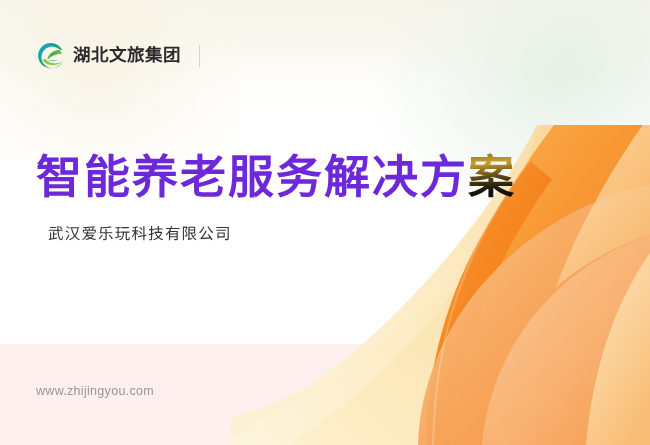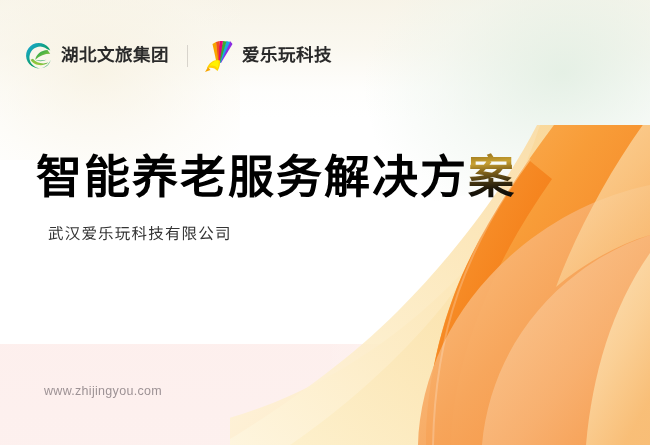--- a/index.html
+++ b/index.html
@@ -91,21 +91,21 @@
     width: 420px;
     height: 320px;
     overflow: hidden;
     pointer-events: none;
   }
   .artwork svg { display: block; }
 
   
   .logo-bar {
     position: absolute;
-    left: 24px;
+    left: 36px;
     top: 38px;
     display: flex;
     align-items: center;
     height: 36px;
   }
   .logo-unit {
     display: flex;
     align-items: center;
     height: 36px;
   }
@@ -147,21 +147,21 @@
   .main-title {
     margin: 0;
     font-size: 46px;
     font-weight: bold;
     letter-spacing: 2px;
     line-height: 1.12;
     color: #0d0d0d;
     white-space: nowrap;
   }
   .main-title .plain {
-    color: #000000;
+    color: #6d28d9;
   }
   .main-title .gilded {
     background: linear-gradient(175deg,
         #7a5a16 0%,
         #b08a25 14%,
         #c9a233 24%,
         #8a6a1c 38%,
         #4a3a12 55%,
         #1c1609 72%,
         #0d0d0d 88%);
@@ -175,21 +175,21 @@
     font-size: 15.5px;
     font-weight: normal;
     letter-spacing: 1.2px;
     color: #343434;
     white-space: nowrap;
   }
 
   
   .footer-url {
     position: absolute;
-    left: 44px;
+    left: 36px;
     top: 384px;
     font-size: 12.5px;
     letter-spacing: 0.3px;
     color: #9d9295;
   }
 </style>
 </head>
 <body>
 
 <div class="slide">
@@ -293,39 +293,20 @@
         <path d="M14 40 C 20 52 40 56 52 46 C 40 50 26 47 19 38 Z" fill="url(#swirlB)"></path>
 
         <path d="M50 19 C 36 20 26 28 24 40 C 34 31 44 27 56 27 Z" fill="url(#swirlC)"></path>
         <path d="M24 40 C 30 44 40 44 48 40 C 38 42 30 42 24 40 Z" fill="#0E9F4F" opacity="0.85"></path>
       </svg>
       <span class="logo-word">湖北文旅集团</span>
     </div>
 
     <div class="logo-divider"></div>
 
-    <div class="logo-unit">
-      <svg class="logo-mark bird" viewBox="0 0 62 66">
-
-        <g>
-          <path d="M30 44 L52 2 L57 8 L34 46 Z" fill="#8A2BE2"></path>
-          <path d="M29 45 L45 2 L52 4 L33 46 Z" fill="#1BA9E0"></path>
-          <path d="M28 45 L38 2 L45 3 L32 46 Z" fill="#3AAA35"></path>
-          <path d="M27 45 L31 2 L38 2 L31 46 Z" fill="#E2007A"></path>
-          <path d="M26 45 L24 4 L31 2 L30 46 Z" fill="#F04E23"></path>
-          <path d="M25 45 L17 8 L24 4 L29 46 Z" fill="#F7A600"></path>
-        </g>
-
-        <path d="M27 40 C 18 40 10 46 6 56 C 16 54 22 56 27 62 C 31 55 33 48 32 41 Z" fill="#FFD200"></path>
-        <path d="M27 41 C 21 41 15 45 11 52 C 18 50 24 52 27 57 C 29 52 30 46 29 41 Z" fill="#FFF100"></path>
-
-        <path d="M8 54 L2 64 L13 60 Z" fill="#F7A600"></path>
-      </svg>
-      <span class="logo-word">爱乐玩科技</span>
-    </div>
 
   </div>
 
   <div class="title-block">
     <h1 class="main-title"><span class="plain">智能养老服务解决</span><span class="plain">方</span><span class="gilded">案</span></h1>
     <p class="sub-title">武汉爱乐玩科技有限公司</p>
   </div>
 
   <div class="footer-url">www.zhijingyou.com</div>
 

